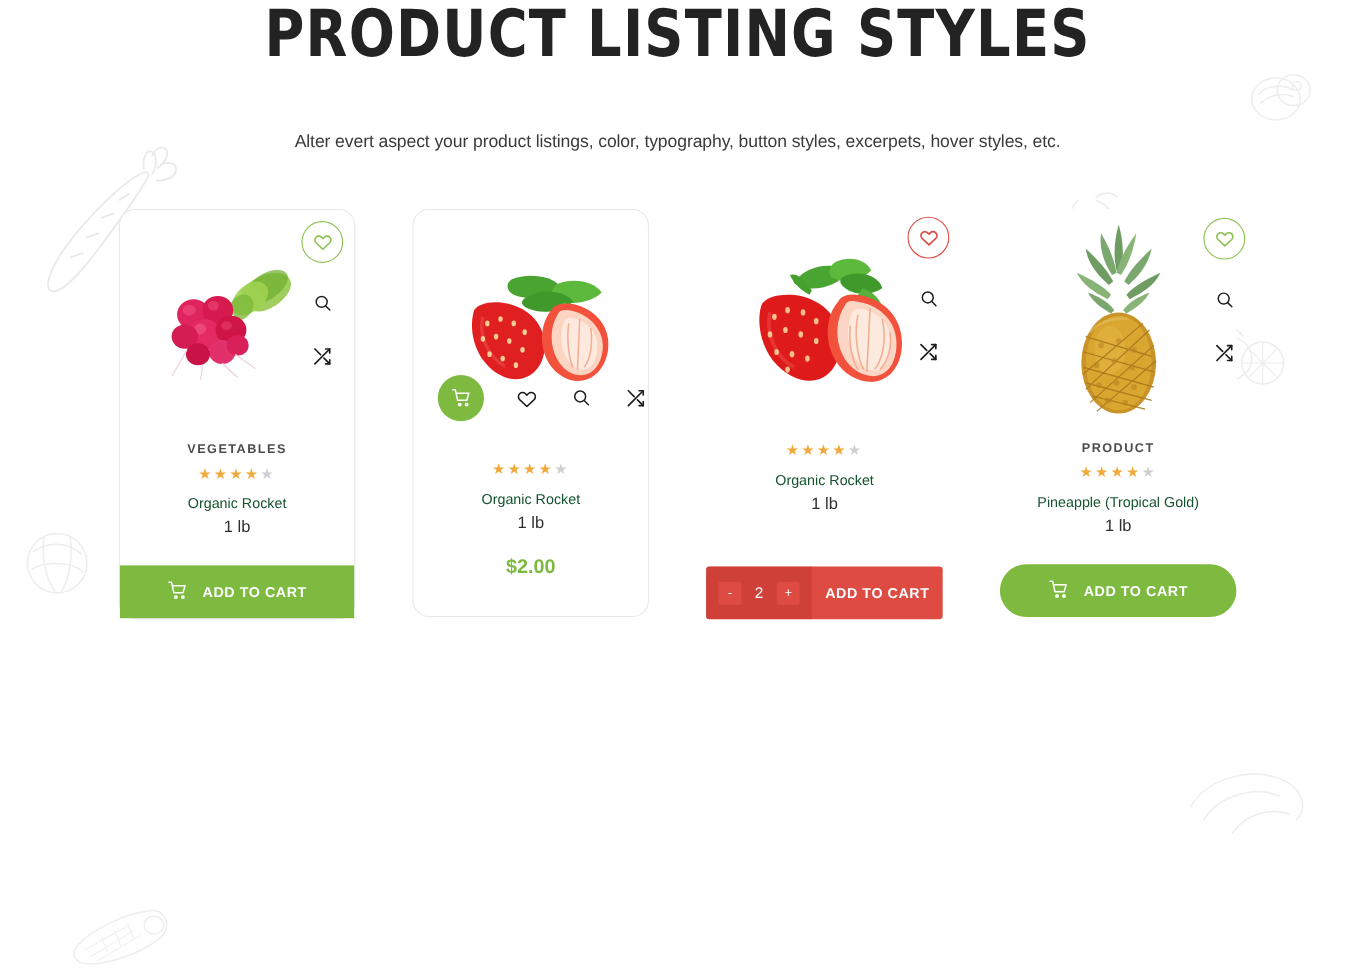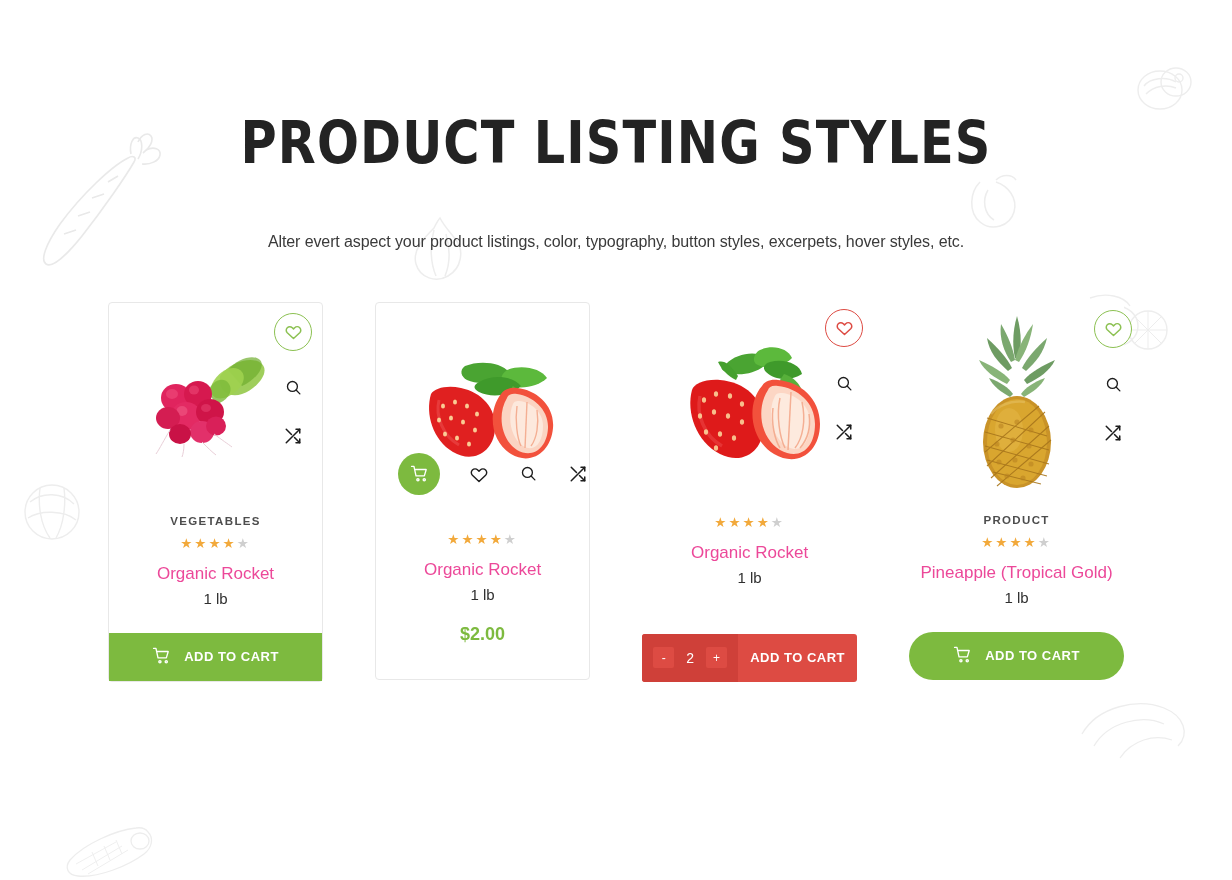--- a/index.html
+++ b/index.html
@@ -19,21 +19,20 @@
     color: #e9e9e9;
     pointer-events: none;
     z-index: 0;
   }
   .watermark svg { display: block; }
 
   
   .page-header {
     position: relative;
     z-index: 2;
-    padding-top: 112px;
     text-align: center;
   }
   .page-title {
     font-family: "Liberation Sans Narrow", "DejaVu Sans Condensed", "Liberation Sans", sans-serif;
     font-size: 59px;
     font-weight: 700;
     letter-spacing: 1.2px;
     color: #232323;
     line-height: 1.05;
     transform: scaleX(0.93);
@@ -62,21 +61,21 @@
   }
   .product-card {
     width: 229px;
     position: relative;
     background: #fff;
     display: flex;
     flex-direction: column;
   }
   .product-card.bordered {
     border: 1px solid #e8e8e8;
-    border-radius: 4px;
+    border-radius: 15px;
   }
 
   
   .card-media {
     position: relative;
     height: 200px;
     display: flex;
     align-items: center;
     justify-content: center;
     padding-top: 6px;
@@ -142,22 +141,22 @@
     font-weight: 700;
     letter-spacing: 1.35px;
     color: #4d4d4d;
     margin-bottom: 8px;
   }
   .rating { margin-bottom: 9px; line-height: 1; }
   .rating .star { font-size: 13.5px; letter-spacing: 2px; }
   .star.on  { color: #f2a93b; }
   .star.off { color: #cfcfcf; }
   .product-name {
-    font-size: 17px;
-    color: #ec4899;
+    font-size: 13px;
+    color: #14532d;
     line-height: 1.6;
   }
   .product-weight {
     font-size: 15px;
     color: #2f2f2f;
     line-height: 1.6;
   }
   .product-price {
     margin-top: 17px;
     font-size: 18px;

